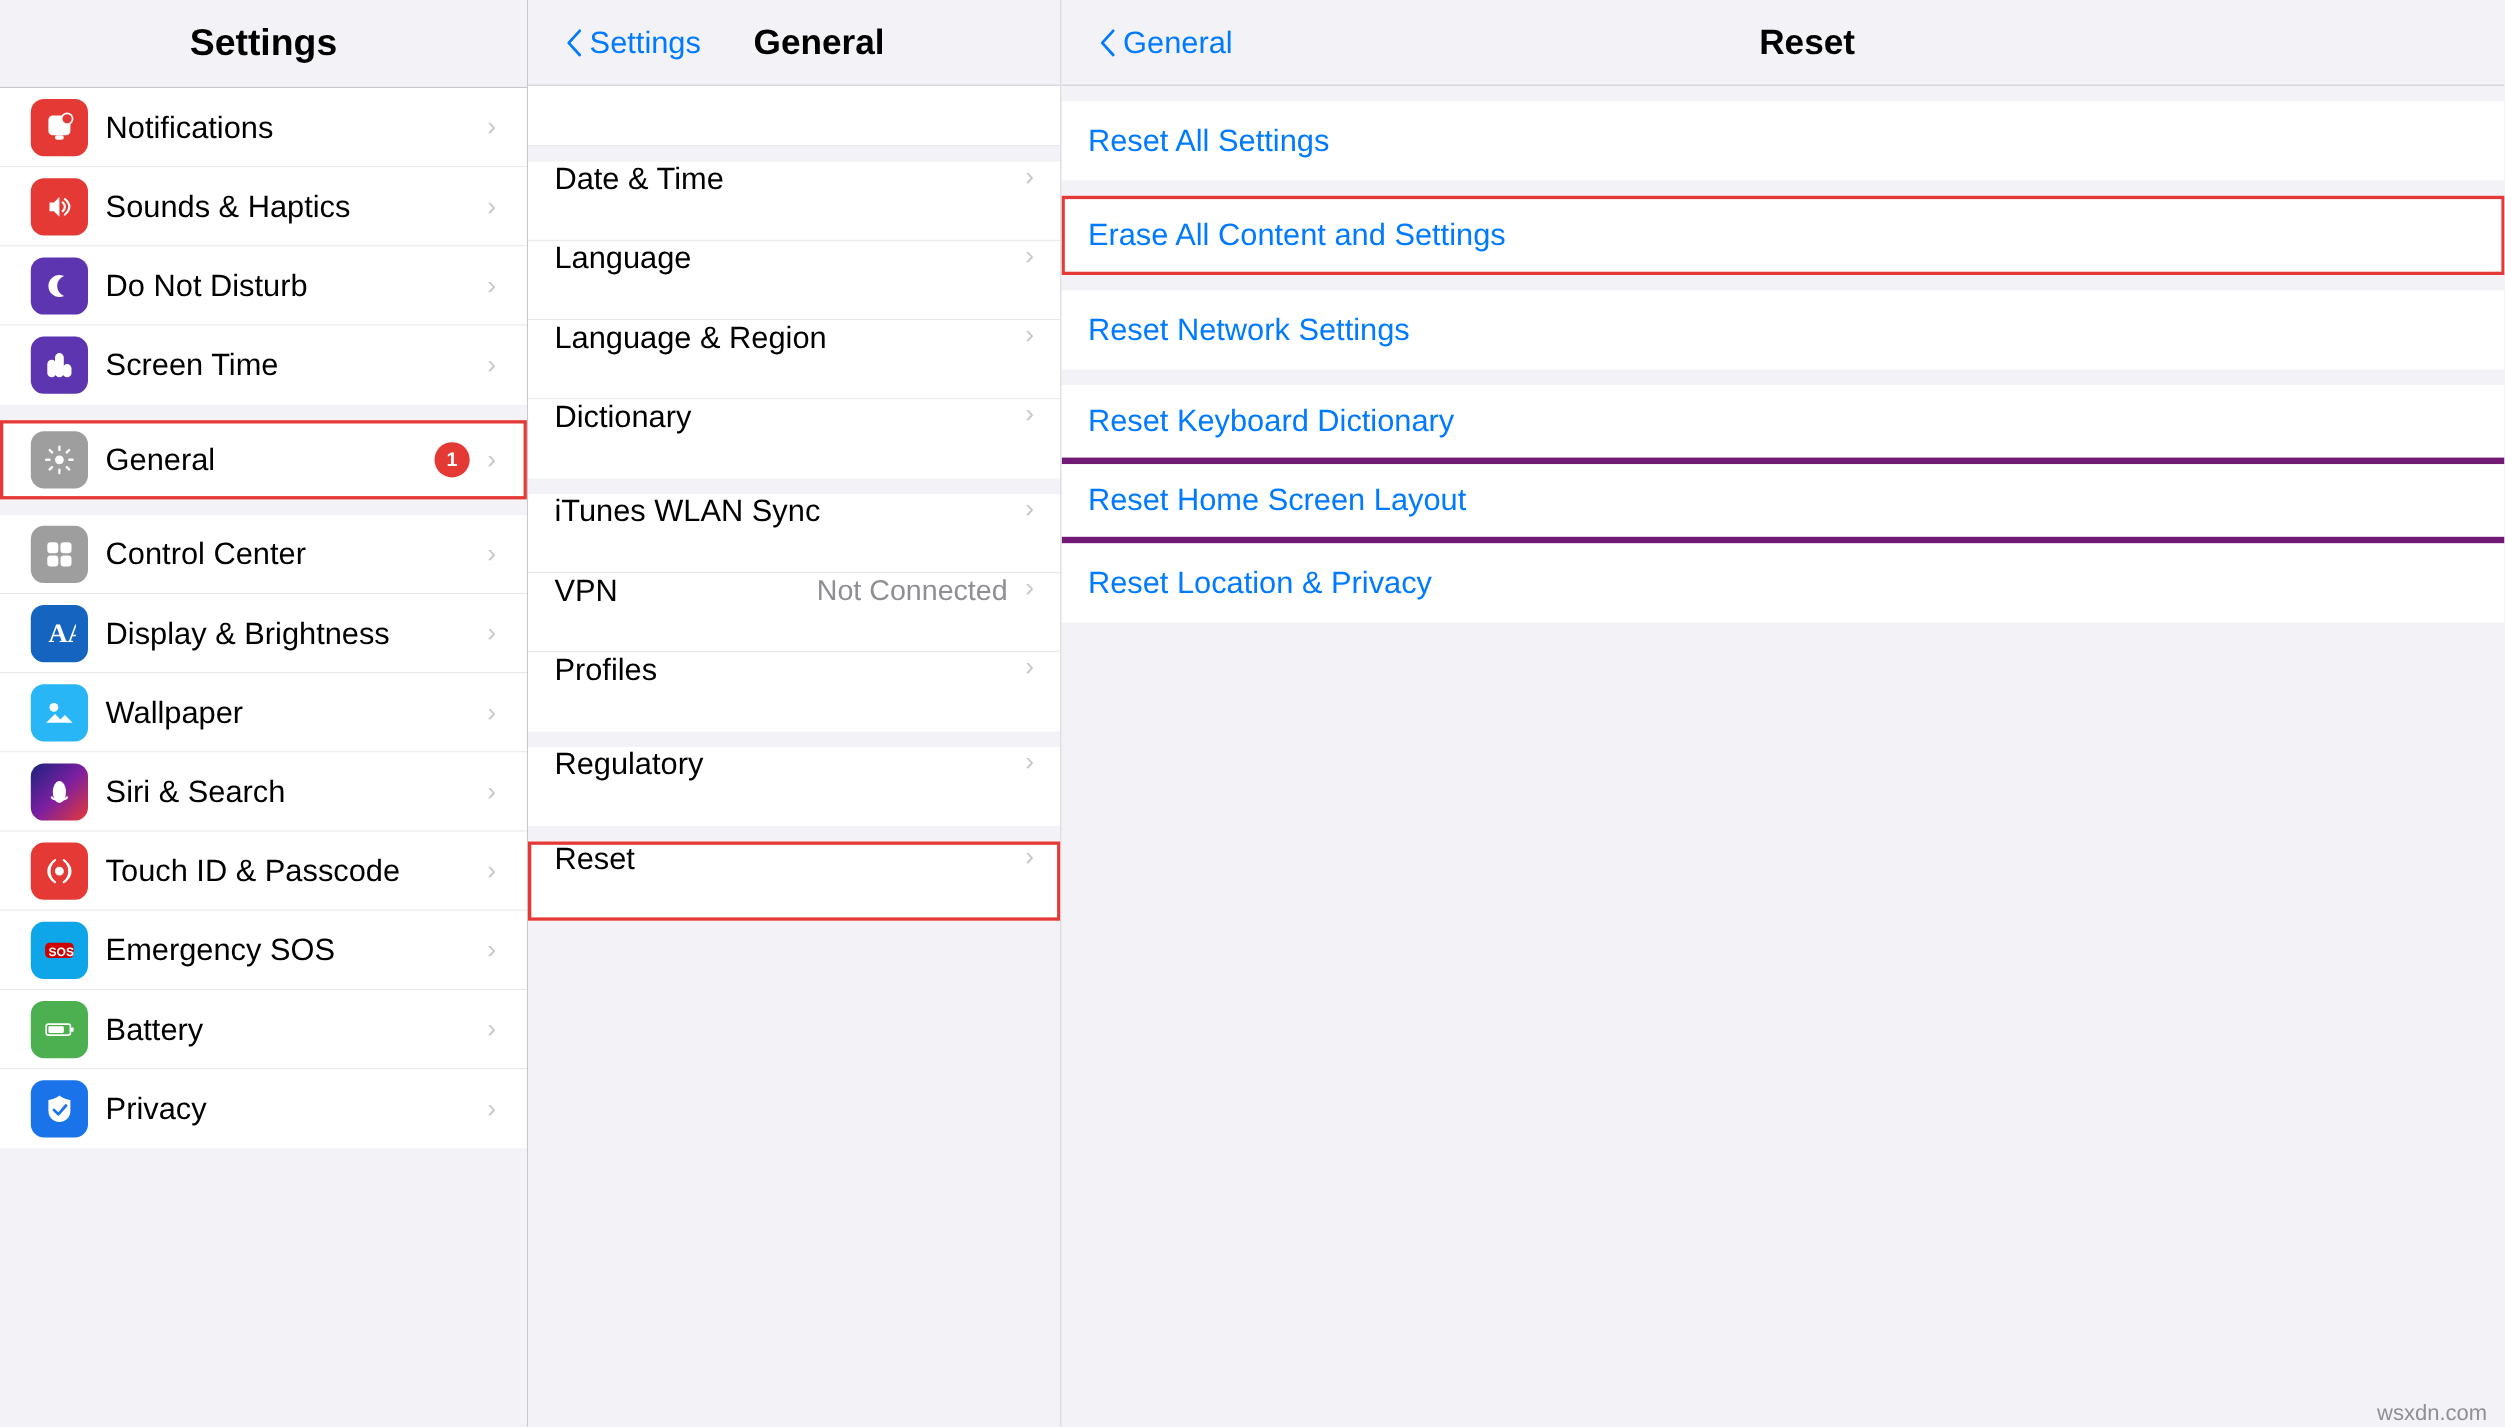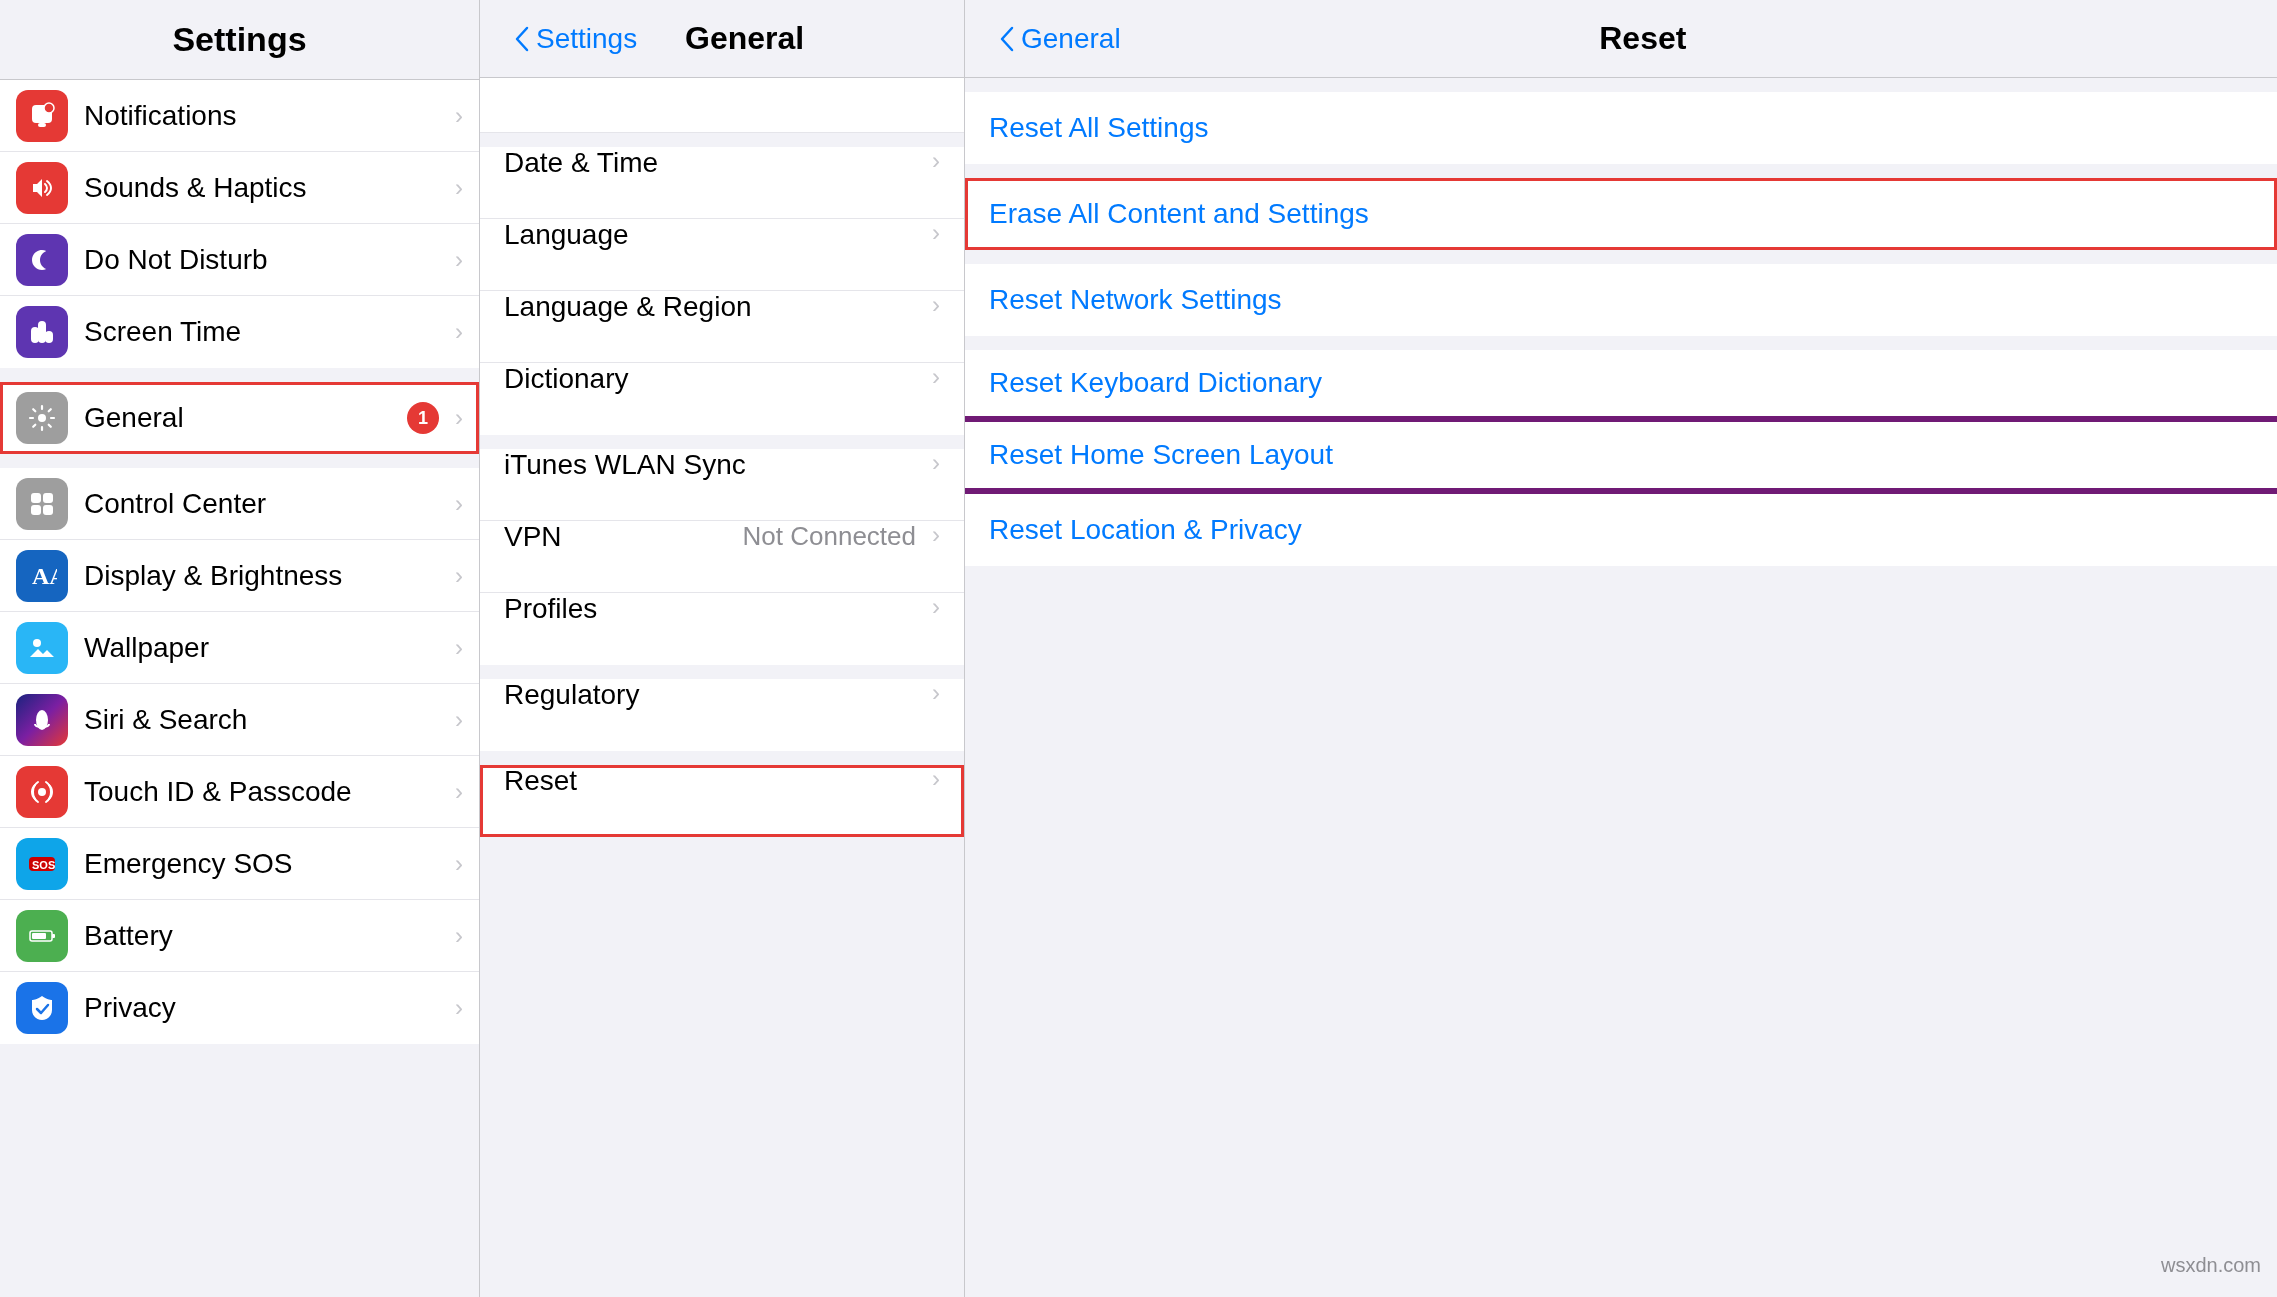--- a/index.html
+++ b/index.html
@@ -100,21 +100,21 @@
     }
 
     .settings-group + .settings-group {
       margin-top: 10px;
     }
 
     .settings-item {
       background: #fff;
       display: flex;
       align-items: center;
-      padding: 0 16px;
+      padding: 0 28px;
       min-height: 72px;
       border-bottom: 1px solid #e5e5ea;
       cursor: pointer;
       position: relative;
     }
 
     .settings-item:last-child {
       border-bottom: none;
     }
 
@@ -241,21 +241,21 @@
     }
 
     .reset-item-label {
       font-size: 28px;
       color: #007aff;
     }
 
     
     .watermark {
       position: absolute;
-      bottom: 20px;
+      bottom: 0;
       right: 16px;
       font-size: 20px;
       color: #8e8e93;
     }
 
     
     .settings-list::-webkit-scrollbar { display: none; }
   </style>
 </head>
 <body>

